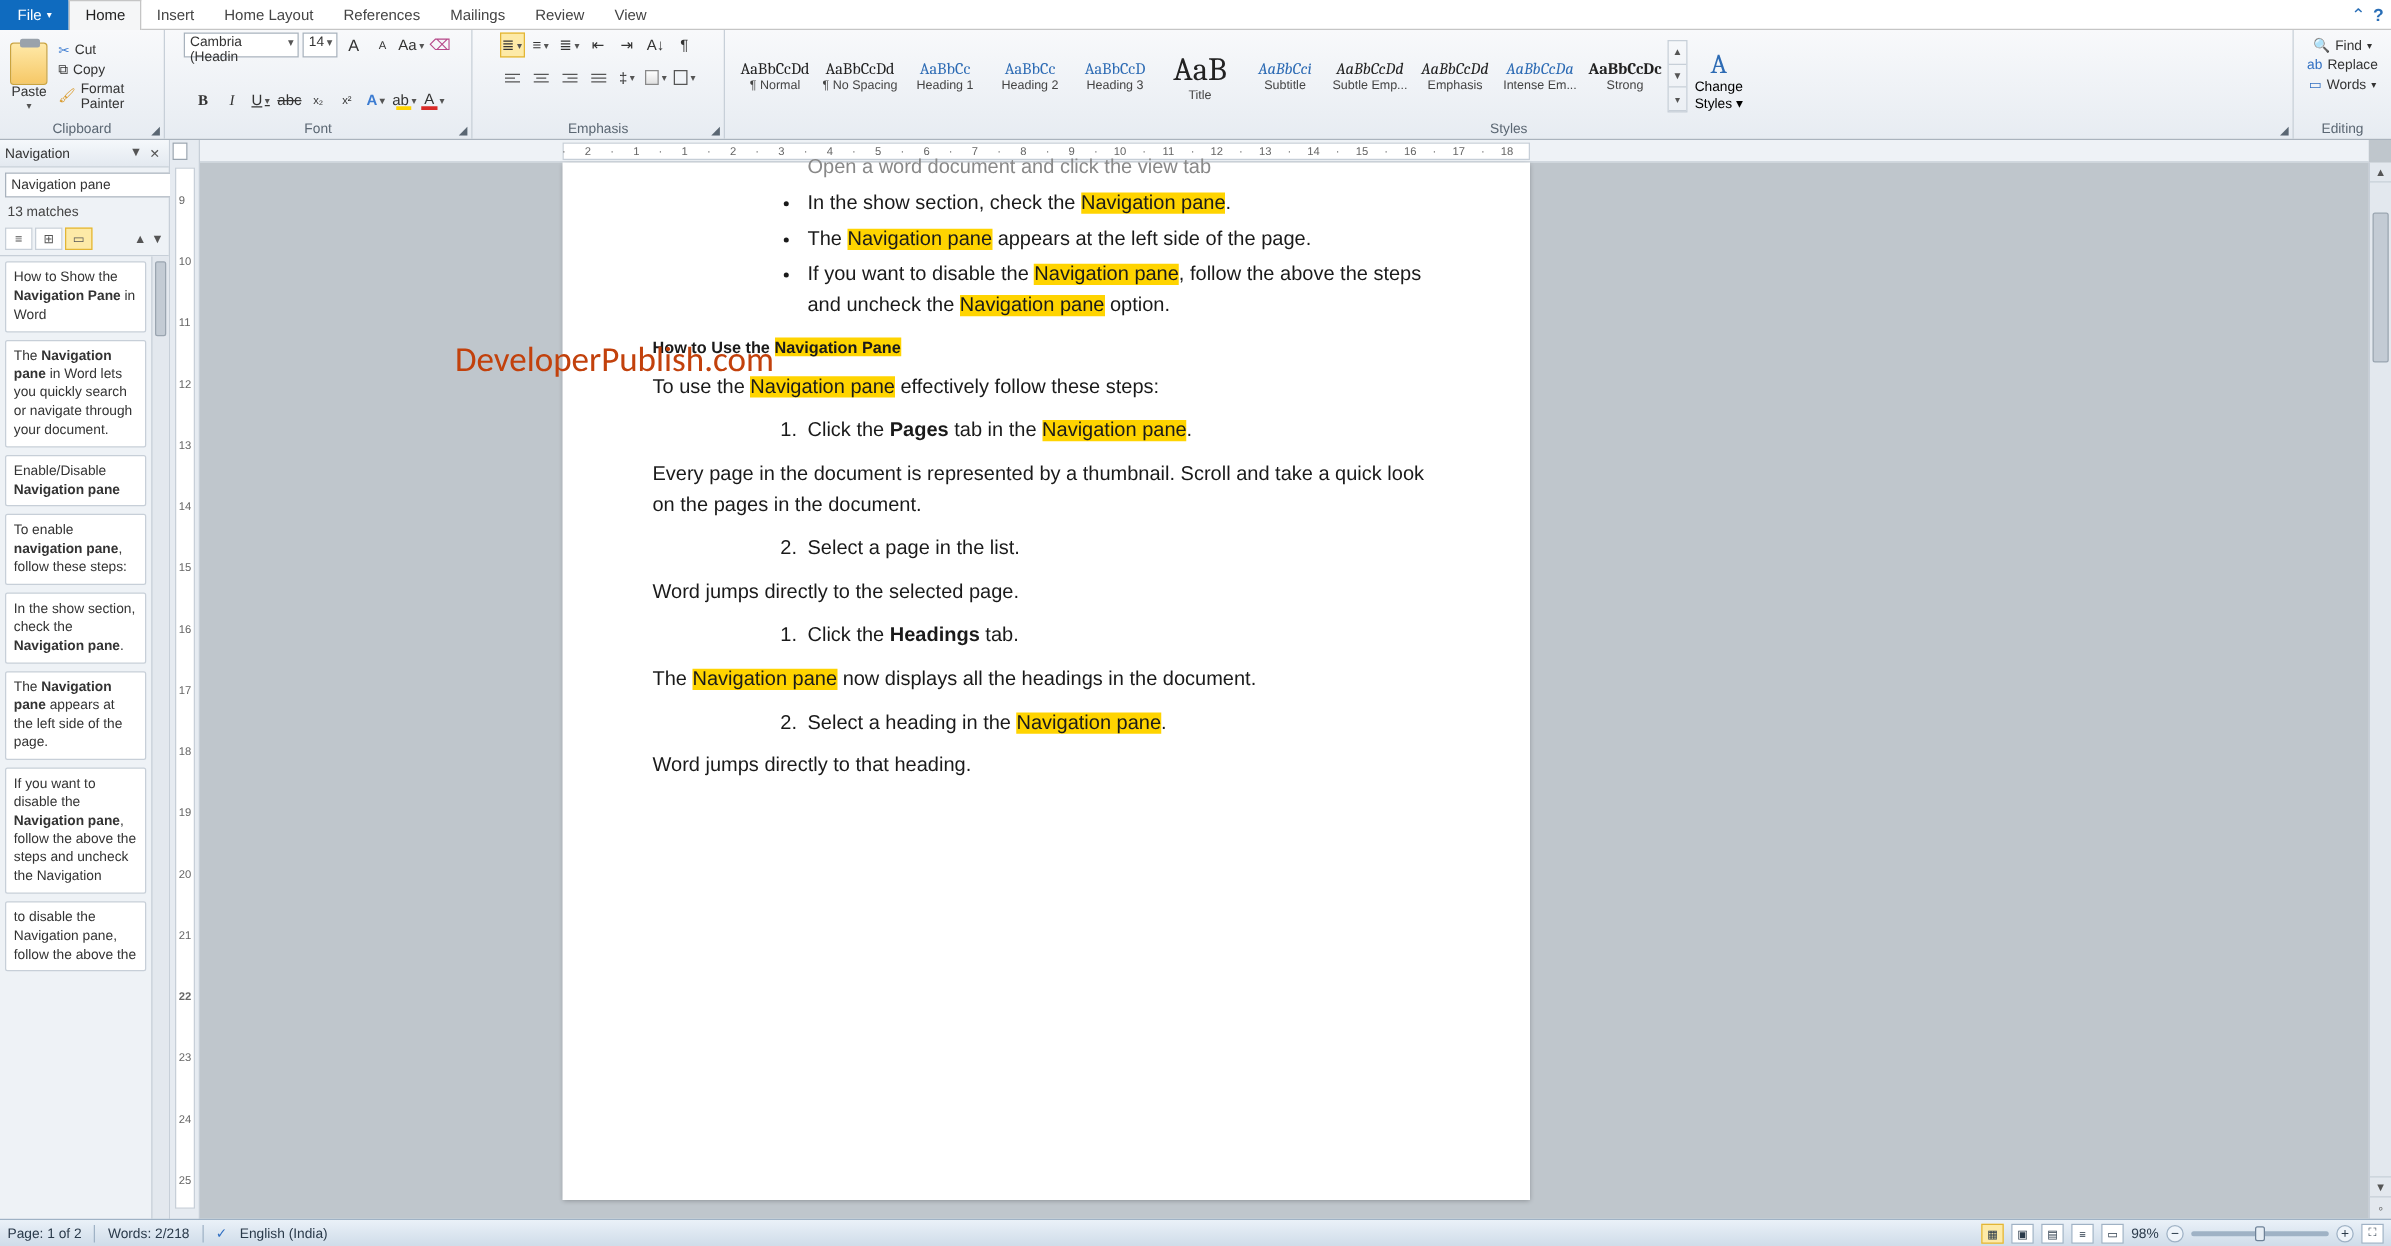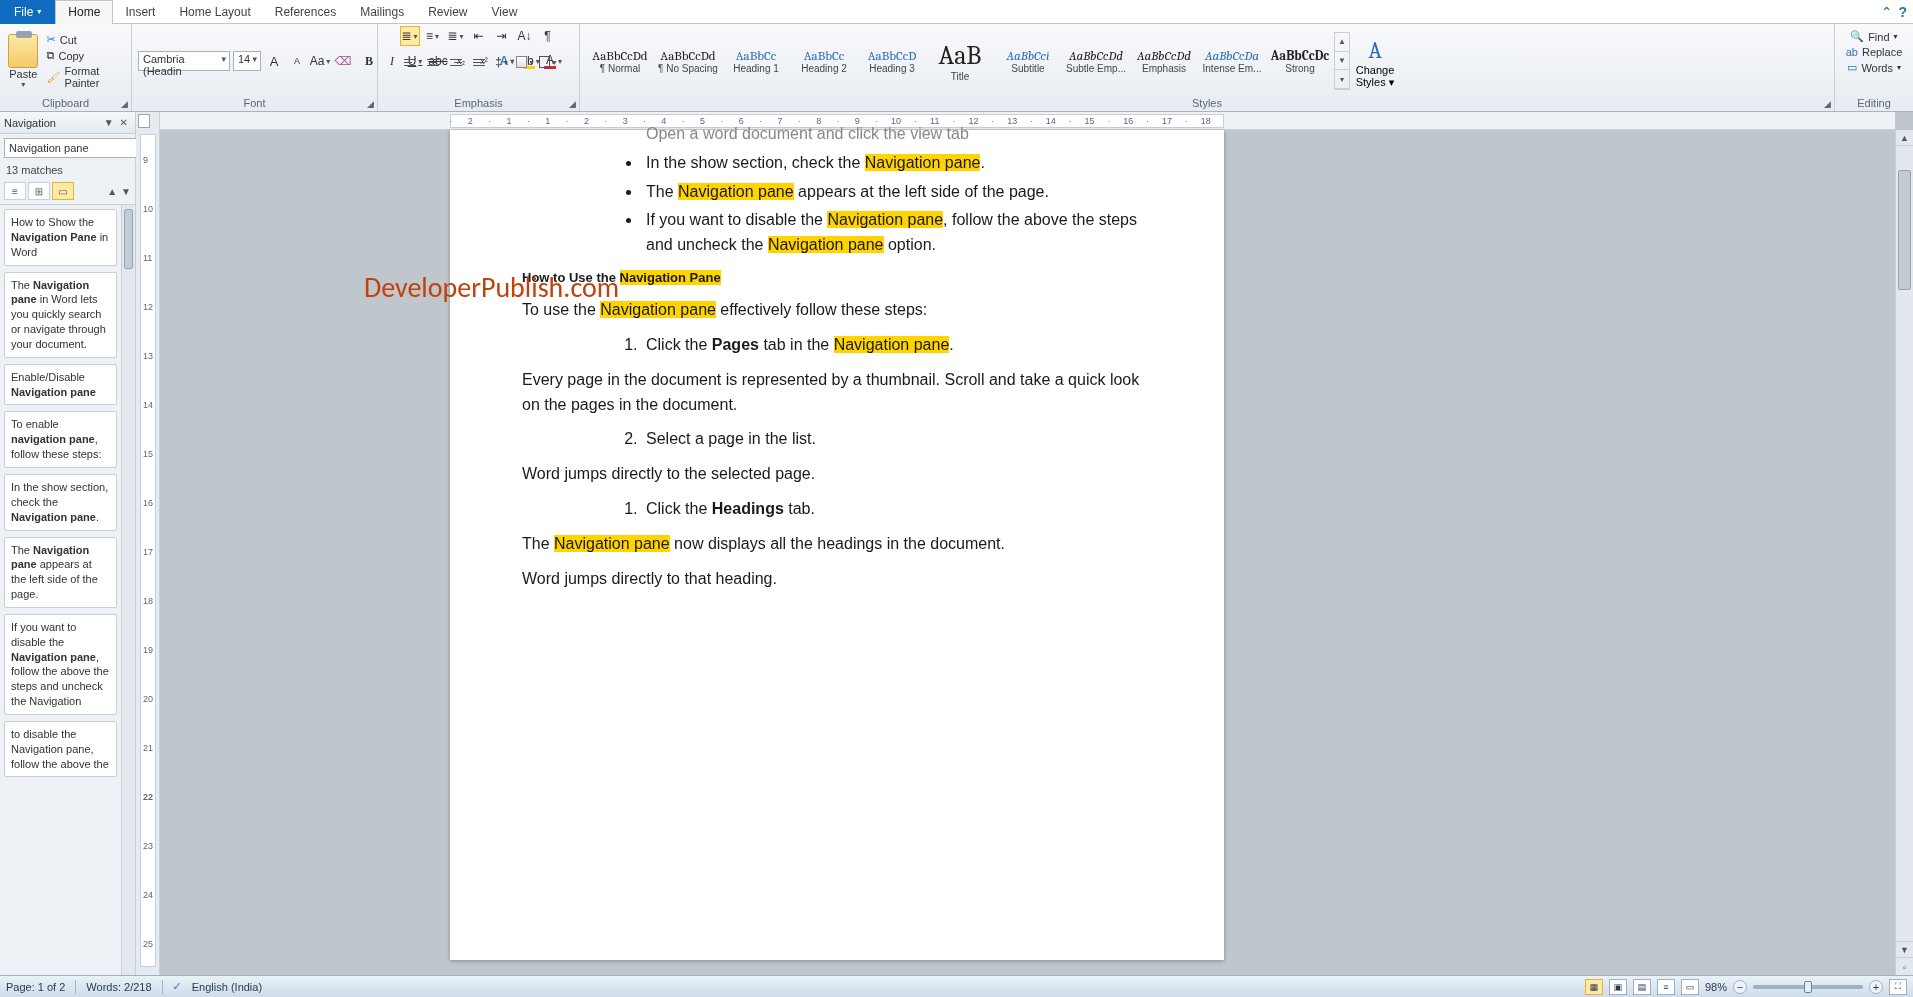--- a/index.html
+++ b/index.html
@@ -24,21 +24,21 @@
 .clipboard-body { display: flex; gap: 6px; }
 .paste-big { display: flex; flex-direction: column; align-items: center; width: 40px; }
 .paste-icon { width: 30px; height: 34px; background: linear-gradient(#ffe9a8,#f6c867); border: 1px solid #caa33e; border-radius: 3px; position: relative; }
 .paste-icon::before { content:""; position:absolute; top:-4px; left:7px; width:16px;height:7px;background:#9aa2ab;border-radius:2px;}
 .paste-text { font-size: 11px; color: #333; }
 .clip-small { display: flex; flex-direction: column; gap: 3px; font-size: 11px; color: #333; }
 .clip-small div { display: flex; align-items: center; gap: 4px; }
 .scissors { color:#3b7bd1; }
 
 
-.font-body { display: flex; flex-direction: row; gap: 6px; }
+.font-body { display: flex; flex-direction: column; gap: 24px; }
 .font-row { display: flex; align-items: center; gap: 3px; }
 .combo { border: 1px solid #a8b2bd; background: #fff; height: 20px; font-size: 11px; padding: 1px 16px 1px 4px; position: relative; color:#333;}
 .combo::after { content:"▾"; position:absolute; right:3px; top:2px; font-size:9px; color:#555;}
 .font-name { width: 92px; }
 .font-size { width: 28px; }
 .ibtn { width: 20px; height: 20px; display: inline-flex; align-items: center; justify-content: center; font-size: 12px; color: #333; border: 1px solid transparent; }
 .ibtn.sup { font-size:9px;}
 .ibtn .dd { font-size:8px; margin-left:2px; color:#555;}
 .grow { font-size:13px;}
 .shrink{font-size:9px;}
@@ -486,20 +486,23 @@
         </ol>
         <p>Every page in the document is represented by a thumbnail. Scroll and take a quick look on the pages in the document.</p>
         <ol start="2">
             <li>Select a page in the list.</li>
           </ol>
         <p>Word jumps directly to the selected page.</p>
         <ol>
             <li><span>Click the </span><b>Headings</b><span> tab.</span></li>
           </ol>
         <p><span>The </span><span class="hl">Navigation pane</span><span> now displays all the headings in the document.</span></p>
+        <ol start="2">
+            <li><span>Select a heading in the </span><span class="hl">Navigation pane</span><span>.</span></li>
+          </ol>
         <p>Word jumps directly to that heading.</p>
       </div>
     </div>
   </div>
 </div>
 
 <div class="statusbar">
   <span>Page: 1 of 2</span>
   <span class="sep"></span>
   <span>Words: 2/218</span>

